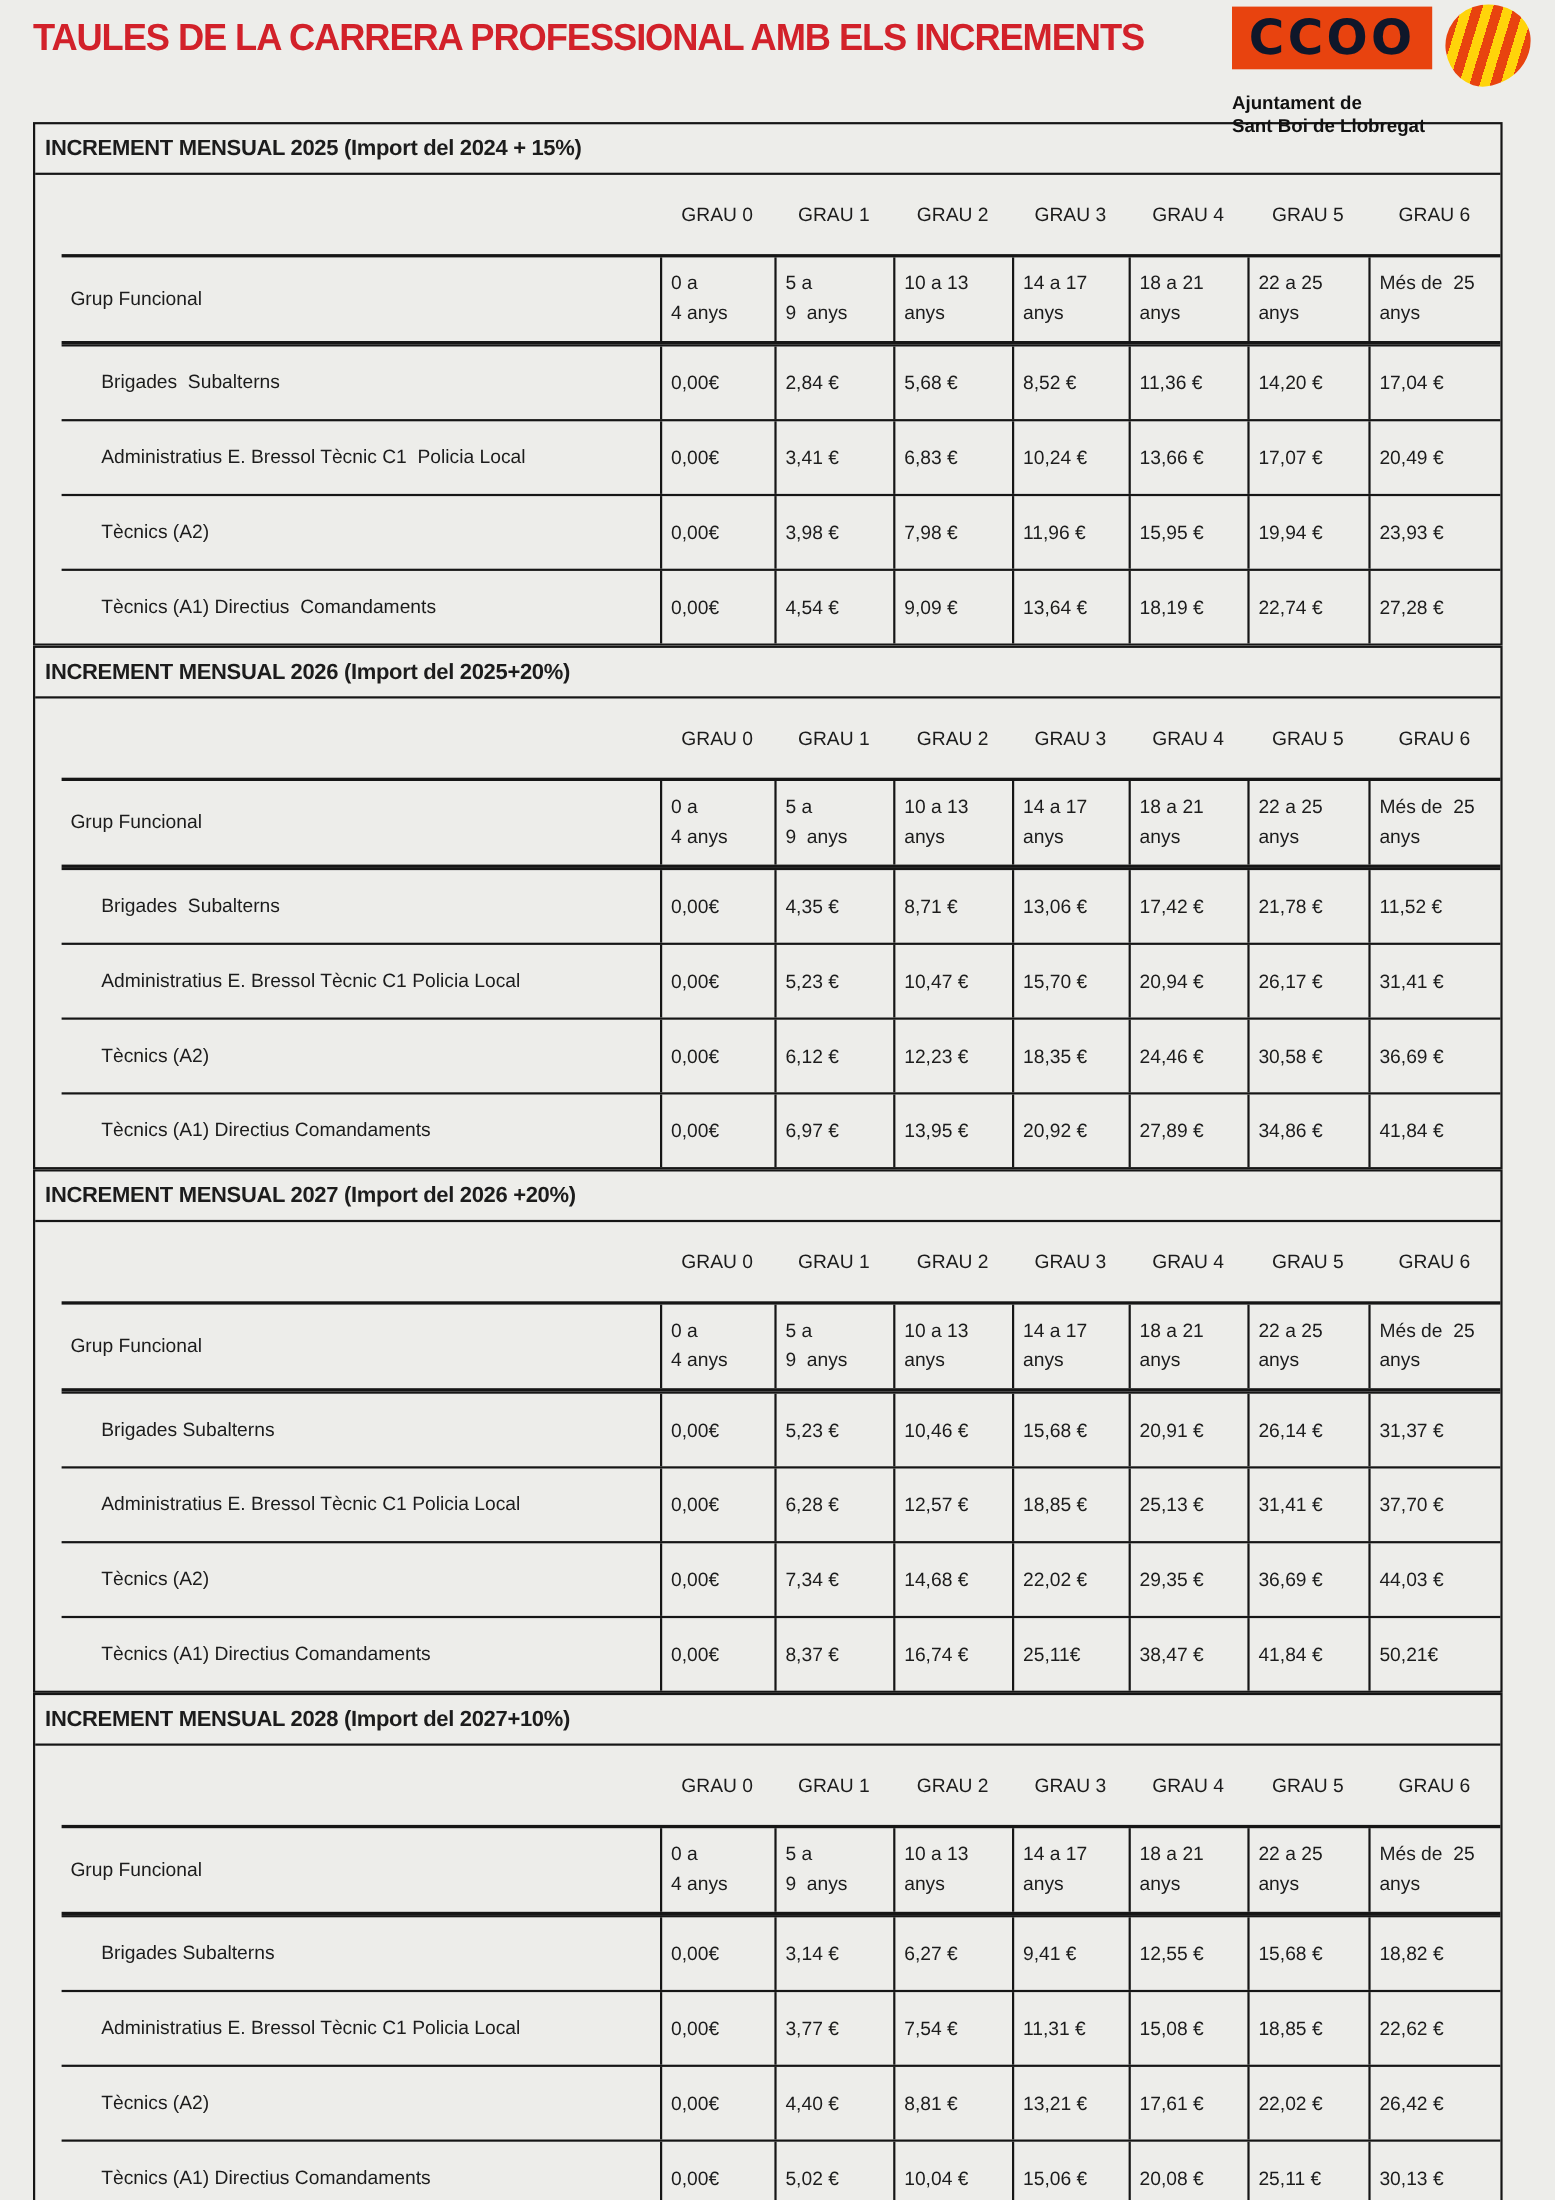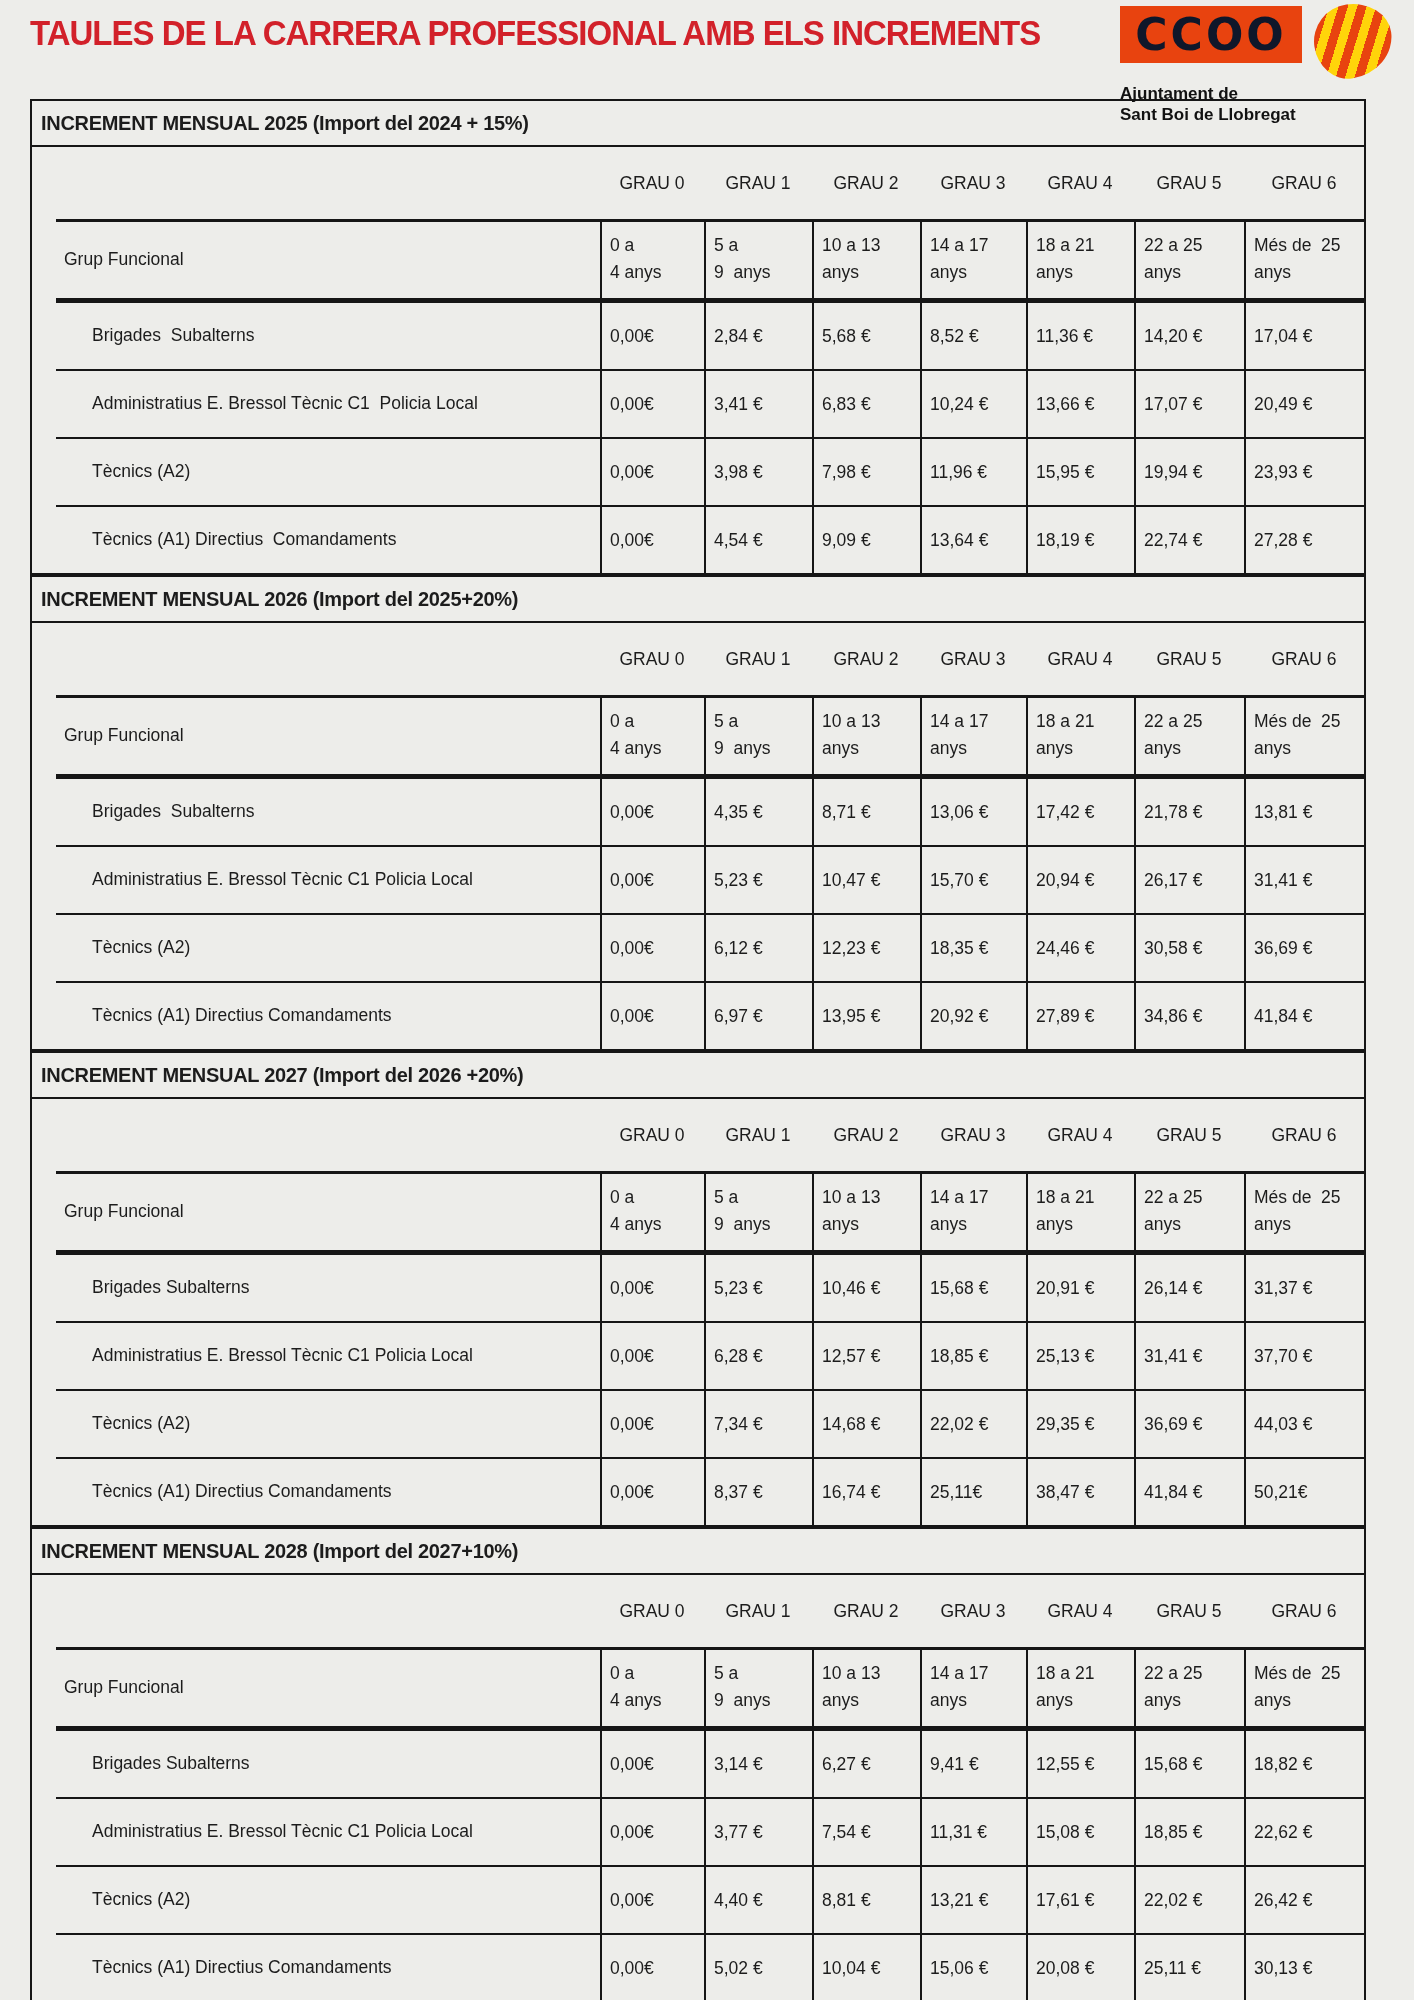--- a/index.html
+++ b/index.html
@@ -6,21 +6,21 @@
   body {
     width:1414px; height:2000px;
     background:#ededea;
     font-family:"Liberation Sans", sans-serif;
     color:#1c1c1c;
     position:relative;
     overflow:hidden;
   }
 
   
-  .page-header { position:relative; height:99px;text-decoration:underline; }
+  .page-header { position:relative; height:111px;text-decoration:underline; }
   .main-title {
     position:absolute; left:30px; top:14px;
     font-size:33px; font-weight:bold; letter-spacing:-1px;
     color:#d2212a; white-space:nowrap;
     transform:scaleY(1.04); transform-origin:left top;
   }
   .logo-block { position:absolute; left:1120px; top:6px; width:290px; }
   .ccoo-box {
     display:inline-block; vertical-align:top;
     width:182px; height:57px; background:#e8430f;
@@ -198,21 +198,21 @@
     </div>
 
     <div class="row data-row">
       <div class="c lbl">Brigades  Subalterns</div>
       <div class="c val">0,00€</div>
       <div class="c val">4,35 €</div>
       <div class="c val">8,71 €</div>
       <div class="c val">13,06 €</div>
       <div class="c val">17,42 €</div>
       <div class="c val">21,78 €</div>
-      <div class="c val">13,81 €</div>
+      <div class="c val">11,52 €</div>
     </div>
 
     <div class="row data-row">
       <div class="c lbl">Administratius E. Bressol Tècnic C1 Policia Local</div>
       <div class="c val">0,00€</div>
       <div class="c val">5,23 €</div>
       <div class="c val">10,47 €</div>
       <div class="c val">15,70 €</div>
       <div class="c val">20,94 €</div>
       <div class="c val">26,17 €</div>

